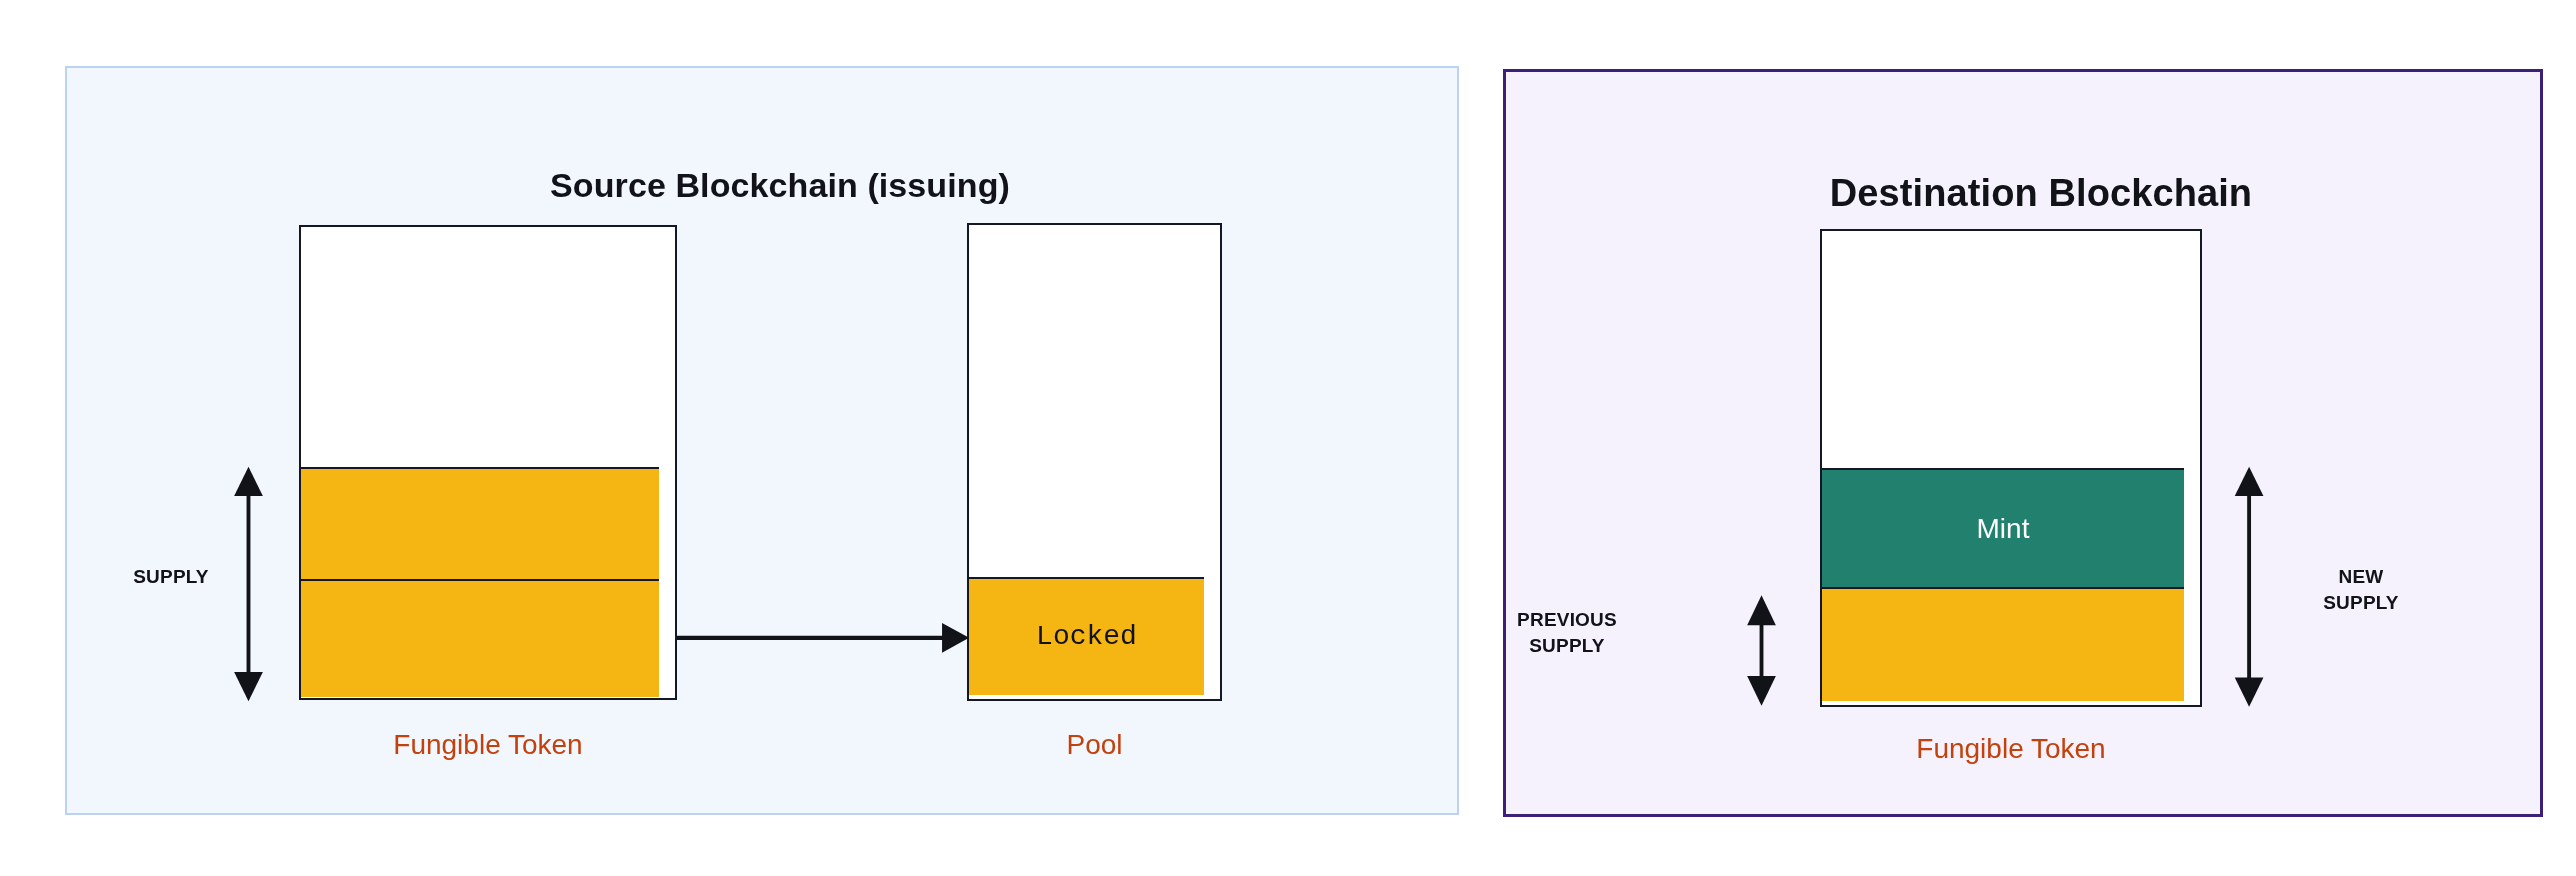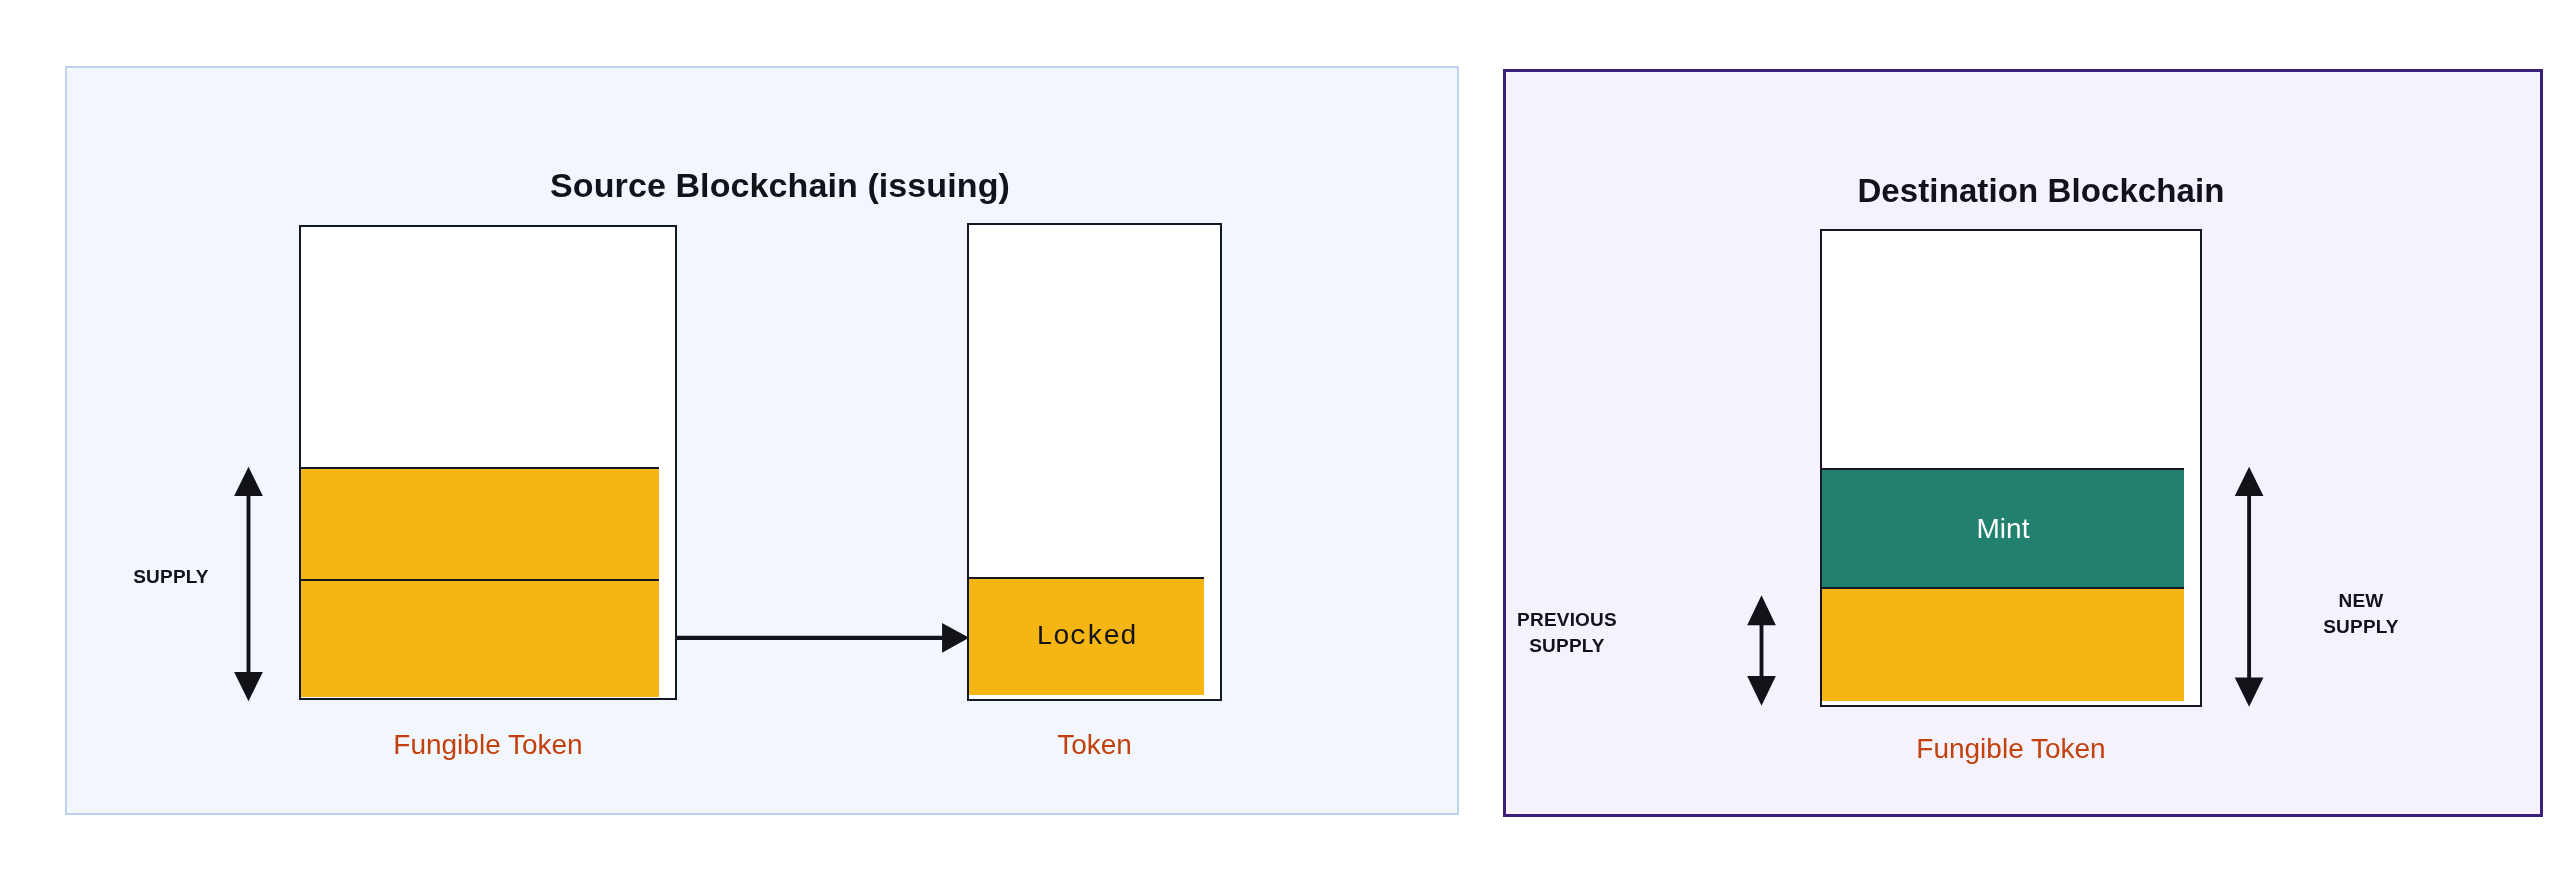--- a/index.html
+++ b/index.html
@@ -21,21 +21,21 @@
     background:#f6f2fd;border:3.3px solid #3b1f78;
   }
 
   .panel-title{
     position:absolute;left:0;right:0;text-align:center;
     font-weight:700;color:#111319;letter-spacing:0.1px;
     white-space:nowrap;
     margin-left:36px;
   }
   #title-source{top:98px;font-size:34px;}
-  #title-destination{top:100px;font-size:33px;}
+  #title-destination{top:100px;font-size:38px;}
 
   
   .bar{position:absolute;box-sizing:border-box;border:2.8px solid #141824;background:#ffffff;}
   .seg{position:absolute;left:0;right:16px;box-sizing:border-box;
        display:flex;align-items:center;justify-content:center;text-align:center;}
   .seg-amber{background:#f5b512;}
   .seg-teal{background:#22806f;}
   .seg-top-rule{border-top:2.8px solid #141824;}
   .seg-label{font-size:28px;font-weight:400;line-height:1;}
   .label-dark{color:#111319;}
@@ -67,21 +67,21 @@
   #caption-pool        {left:967px;top:729px;width:255px;}
   #caption-dest-token  {left:1820px;top:733px;width:382px;}
 
   
   .measure-label{
     position:absolute;text-align:center;white-space:pre-line;
     font-size:19px;line-height:1.38;color:#111319;letter-spacing:0.2px;font-weight:bold;
   }
   #label-supply        {left:99px;top:564px;width:144px;}
   #label-previous-supply{left:1484px;top:607px;width:166px;}
-  #label-new-supply    {left:2292px;top:588px;width:138px;}
+  #label-new-supply    {left:2292px;top:564px;width:138px;}
 
   
   #arrow-layer{position:absolute;left:0;top:0;width:2576px;height:877px;pointer-events:none;}
 </style>
 </head>
 <body>
 
 <div class="stage">
 
   <div class="panel" id="panel-source">
@@ -98,21 +98,21 @@
     </div>
   </div>
   <div class="bar-caption" id="caption-source-token">Fungible Token</div>
 
   <div class="bar" id="bar-pool">
     <div class="seg" id="seg-pool-free"></div>
     <div class="seg seg-amber seg-top-rule" id="seg-pool-locked">
       <span class="seg-label label-dark">Locked</span>
     </div>
   </div>
-  <div class="bar-caption" id="caption-pool">Token</div>
+  <div class="bar-caption" id="caption-pool">Pool</div>
 
   <div class="measure-label" id="label-supply">SUPPLY</div>
 
   <div class="panel" id="panel-destination">
     <div class="panel-title" id="title-destination">Destination Blockchain</div>
   </div>
 
   <div class="bar" id="bar-dest-token">
     <div class="seg" id="seg-dest-free"></div>
     <div class="seg seg-teal seg-top-rule" id="seg-dest-mint">

